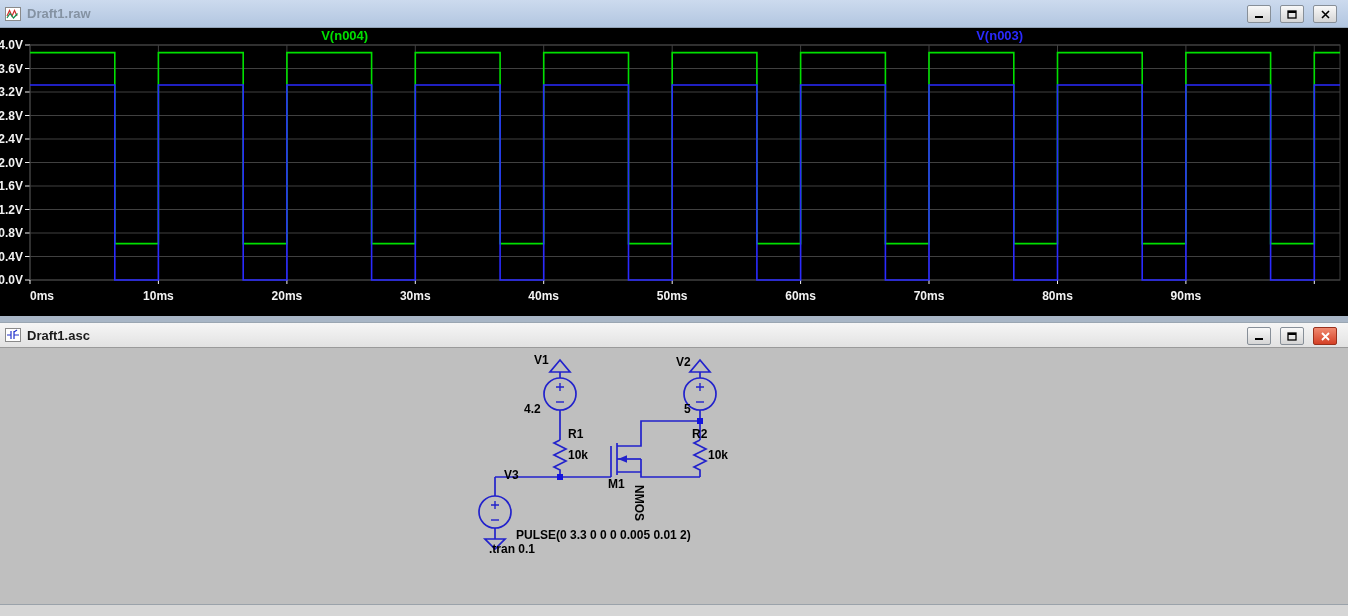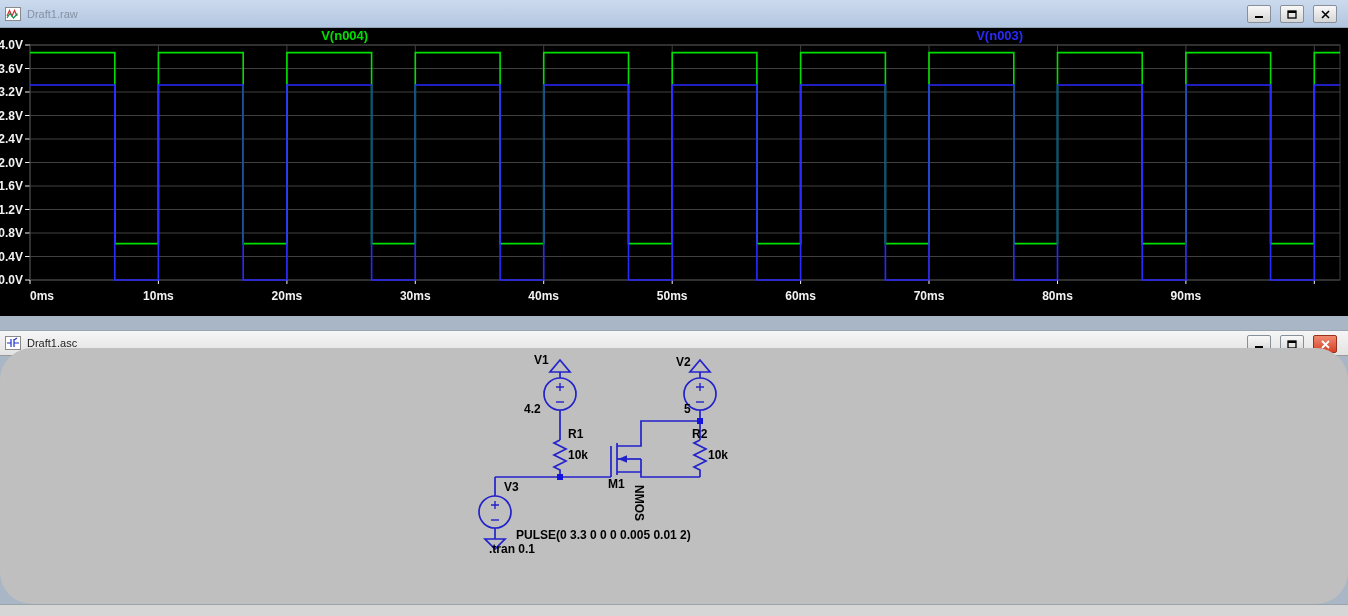--- a/index.html
+++ b/index.html
@@ -14,44 +14,44 @@
     -webkit-font-smoothing:antialiased;
   }
   .window{position:absolute;left:0;width:1348px;}
   .titlebar{position:relative;width:100%;display:flex;align-items:center;}
   .titlebar-plot{
     height:28px;background:linear-gradient(180deg,#ccdaee,#b2c6e0);
     border-bottom:1px solid #93a3b6;
   }
   .titlebar-schem{
     height:26px;background:linear-gradient(180deg,#f6f6f6,#e2e2e2);
-    border-top:1px solid #9aa6b2;border-bottom:1px solid #9a9a9a;margin-top:8px;
+    border-top:1px solid #9aa6b2;border-bottom:1px solid #9a9a9a;
   }
   .title-icon{display:inline-flex;margin:0 6px 0 5px;}
-  .title-text{font-size:11px;}
+  .title-text{font-size:13px;font-weight:bold;}
   .title-text.inactive{color:#8492a2;}
   .title-text.active{color:#1b1b1b;}
   .winbtn{
     position:absolute;width:24px;height:18px;padding:0;
     background:linear-gradient(180deg,#f9f9f9,#d5d5d5);
     border:1px solid #878f98;border-radius:2px;
     display:flex;align-items:center;justify-content:center;cursor:default;
   }
   .winbtn.red{background:linear-gradient(180deg,#f08a70,#d44026);border-color:#99301c;}
   .btn-min{right:77px;} .btn-max{right:44px;} .btn-close{right:11px;}
   .top-btn{top:5px;} .bot-btn{top:4px;}
 
   #top-window{top:0;height:316px;}
   #plot-area{position:absolute;top:28px;left:0;width:1348px;height:288px;background:var(--plot-bg,#000);}
   #wave-svg{display:block;}
   .axis-label{font:700 12px "Liberation Sans",sans-serif;}
   .trace-label{font:700 13px "Liberation Sans",sans-serif;}
 
   #bottom-window{top:322px;height:294px;}
-  #schematic{position:absolute;top:26px;left:0;width:1348px;height:256px;background:var(--schematic-bg,#bfbfbf);border-radius:32px;}
+  #schematic{position:absolute;top:26px;left:0;width:1348px;height:256px;background:var(--schematic-bg,#bfbfbf);}
   #schem-svg{position:absolute;left:0;top:0;}
   .slabel{
     position:absolute;font:700 12px "Liberation Sans",sans-serif;color:#000;
     white-space:nowrap;line-height:13px;
   }
   .slabel.vert{transform:rotate(90deg);transform-origin:0 0;}
   #bottom-strip{
     position:absolute;top:282px;left:0;width:1348px;height:12px;
     background:#d6d6d6;border-top:1px solid #9aa2aa;
   }
@@ -251,19 +251,19 @@
     <div class="slabel" style="left:534px;top:6px">V1</div>
     <div class="slabel" style="left:524px;top:55px">4.2</div>
     <div class="slabel" style="left:676px;top:8px">V2</div>
     <div class="slabel" style="left:684px;top:55px">5</div>
     <div class="slabel" style="left:568px;top:80px">R1</div>
     <div class="slabel" style="left:568px;top:101px">10k</div>
     <div class="slabel" style="left:692px;top:80px">R2</div>
     <div class="slabel" style="left:708px;top:101px">10k</div>
     <div class="slabel" style="left:608px;top:130px">M1</div>
     <div class="slabel vert" style="left:645px;top:137px">NMOS</div>
-    <div class="slabel" style="left:504px;top:133px">V3</div>
+    <div class="slabel" style="left:504px;top:121px">V3</div>
     <div class="slabel" style="left:516px;top:181px">PULSE(0 3.3 0 0 0 0.005 0.01 2)</div>
     <div class="slabel" style="left:489px;top:195px">.tran 0.1</div>
   </div>
 
   <div id="bottom-strip"></div>
 </div>
 
 </body></html>

